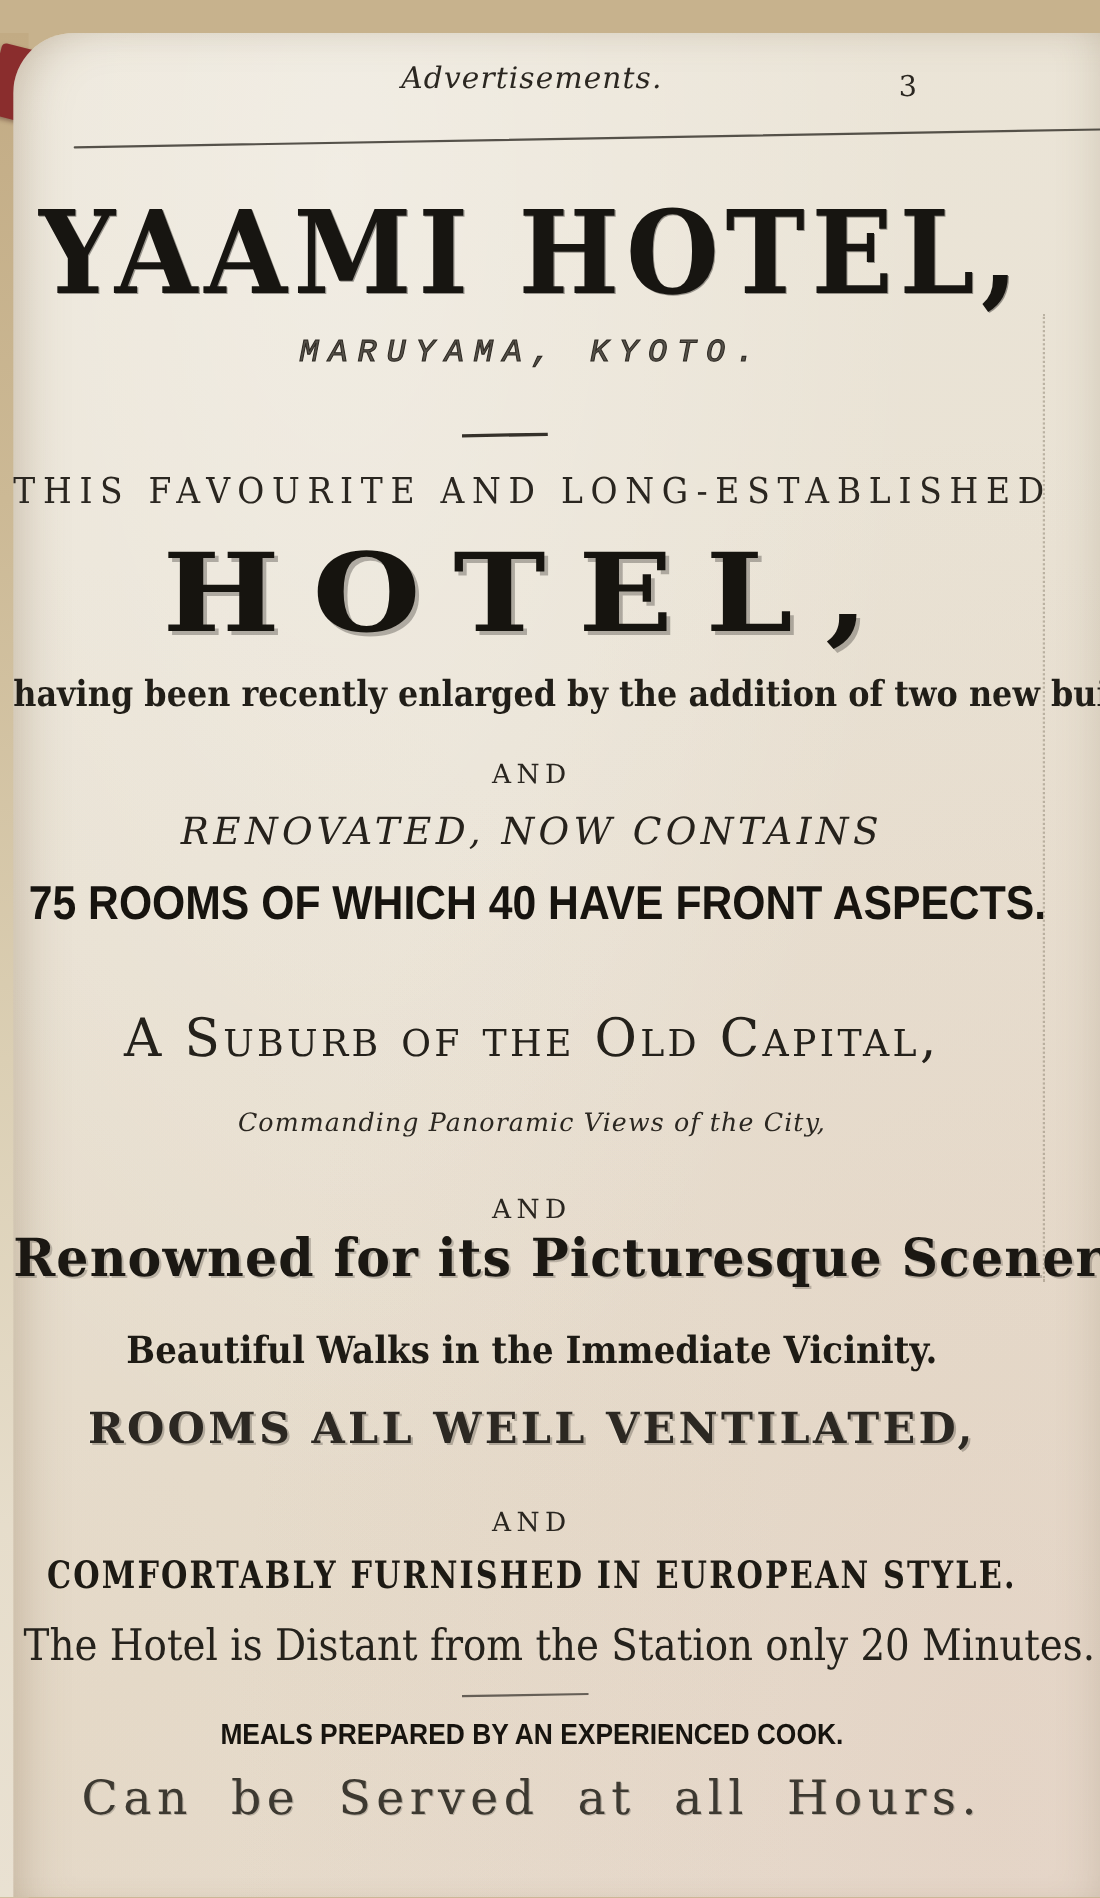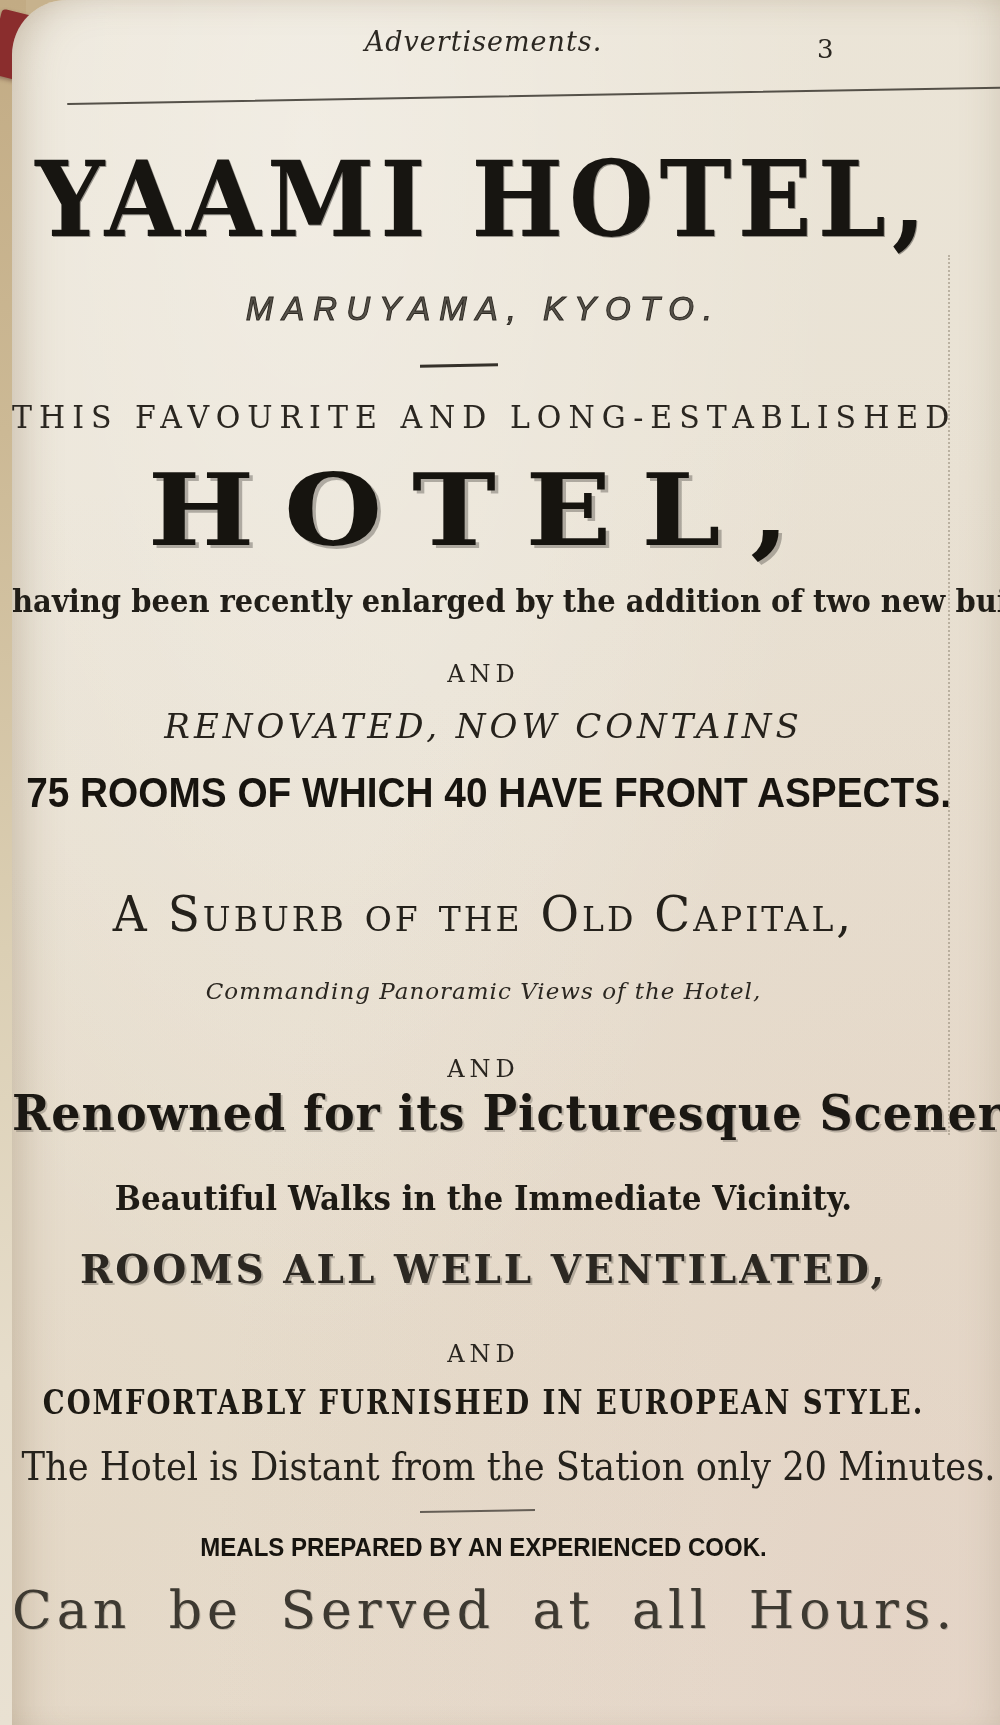--- a/index.html
+++ b/index.html
@@ -2,21 +2,21 @@
 <html><head>
 <meta charset="utf-8">
 <style>
   html,body{margin:0;padding:0;}
   body{
     width:1000px;height:1725px;
     background:#c7b28d;
     font-family:"DejaVu Serif", serif;
     position:relative;overflow:hidden;
   }
-  .stage{position:absolute;inset:0;}
+  .stage{position:absolute;inset:0;margin-top:30px;}
   
   .edge-strip{
     position:absolute;left:0;top:0;bottom:0;width:26px;
     background:linear-gradient(to bottom,#c2ab84 0%, #ccb995 25%, #dbcfb4 55%, #e6ddcb 80%, #e9e1d2 100%);
   }
   .spine-red{
     position:absolute;left:-6px;top:12px;width:36px;height:66px;
     background:#8a2d2d;border-radius:4px;transform:rotate(14deg);
     box-shadow:0 2px 4px rgba(60,20,20,.4);
   }
@@ -42,22 +42,22 @@
     background:#3a362f;transform:rotate(-1deg);transform-origin:left center;
     border-radius:2px;opacity:.85;
   }
   
   .hotel-name{
     top:138px;font-size:97px;font-weight:bold;letter-spacing:6px;
     color:#171511;transform:scaleY(1.08);transform-origin:center top;
     text-shadow:1px 1px 0 rgba(23,21,17,.4);
   }
   .location{
-    top:290px;font-family:Liberation Sans, sans-serif;font-style:italic;
-    font-size:33px;letter-spacing:9px;color:#56524a;
+    top:274px;font-family:Liberation Mono, monospace;font-style:italic;
+    font-size:29px;letter-spacing:9px;color:#56524a;
     -webkit-text-stroke:1px #2e2a24;
   }
   .mini-rule{position:absolute;left:408px;top:364px;width:78px;height:3px;background:#35312a;transform:rotate(-1deg);}
   .favourite{
     top:398px;font-size:30px;letter-spacing:7px;color:#2a2username;color:#2a2620;
     transform:scaleY(1.08);transform-origin:center top;
   }
   .hotel-word{
     top:452px;font-size:99px;font-weight:bold;letter-spacing:26px;
     color:#16140f;transform:scale(1.14,1.0);transform-origin:center top;
@@ -93,21 +93,21 @@
     top:1382px;font-size:29px;font-weight:bold;letter-spacing:2px;color:#1d1a14;
     transform:scale(.95,1.18);transform-origin:center top;
   }
   .station{top:1444px;font-size:36px;color:#25221c;transform:scale(.98,1.1);transform-origin:center top;letter-spacing:0px;}
   .dash-rule{position:absolute;left:408px;top:1510px;width:115px;height:2px;background:#45403a;transform:rotate(-1deg);opacity:.8;}
   .meals{
     top:1532px;font-family:"Liberation Sans", sans-serif;font-weight:bold;
     font-size:24px;color:#17140f;transform:scaleY(1.1);transform-origin:center top;letter-spacing:0px;
   }
   .served{
-    top:1580px;font-size:52px;letter-spacing:5px;word-spacing:16px;color:#3d3931;
+    top:1580px;font-size:43px;letter-spacing:5px;word-spacing:16px;color:#3d3931;
     text-shadow:1px 1px 0 rgba(61,57,49,.25);
   }
   .fold-line{
     position:absolute;left:936px;top:255px;height:880px;width:0;
     border-left:2px dotted rgba(140,130,112,.5);
   }
 </style>
 </head>
 <body>
 
@@ -127,21 +127,21 @@
     <div class="mini-rule"></div>
 
     <div class="line favourite">THIS FAVOURITE AND LONG-ESTABLISHED</div>
     <div class="line hotel-word">HOTEL,</div>
     <div class="line enlarged">having been recently enlarged by the addition of two new buildings,</div>
 
     <div class="line and-word and1">AND</div>
     <div class="line renovated">RENOVATED, NOW CONTAINS</div>
     <div class="line rooms">75 ROOMS OF WHICH 40 HAVE FRONT ASPECTS.</div>
     <div class="line suburb">A Suburb of the Old Capital,</div>
-    <div class="line commanding">Commanding Panoramic Views of the Hotel,</div>
+    <div class="line commanding">Commanding Panoramic Views of the City,</div>
 
     <div class="line and-word and2">AND</div>
     <div class="line renowned">Renowned for its Picturesque Scenery.</div>
     <div class="line walks">Beautiful Walks in the Immediate Vicinity.</div>
     <div class="line ventilated">ROOMS ALL WELL VENTILATED,</div>
 
     <div class="line and-word and3">AND</div>
     <div class="line furnished">COMFORTABLY FURNISHED IN EUROPEAN STYLE.</div>
     <div class="line station">The Hotel is Distant from the Station only 20 Minutes.</div>
     <div class="dash-rule"></div>

